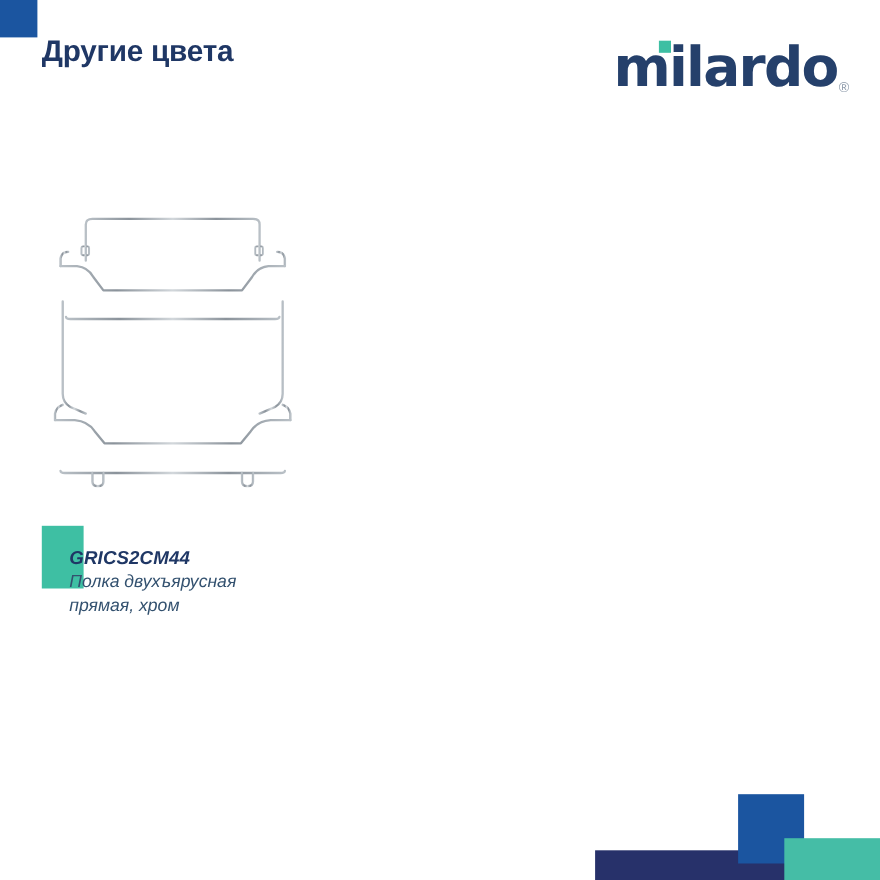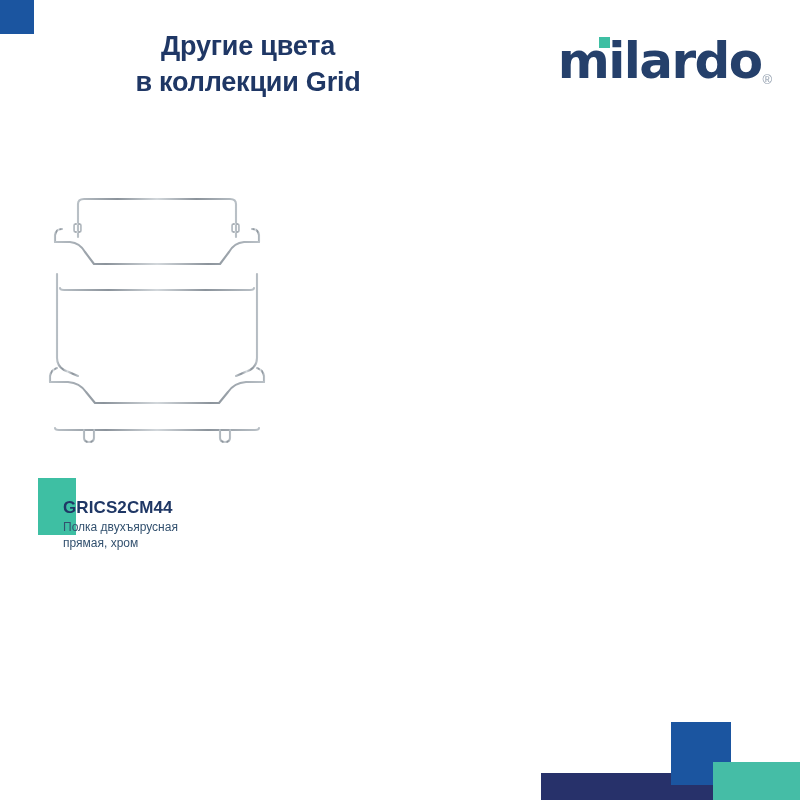--- a/index.html
+++ b/index.html
@@ -33,21 +33,20 @@
   .headline {
     position: absolute;
     left: 38px;
     top: 29px;
     width: 420px;
     color: #1f3765;
     font-size: 27px;
     font-weight: bold;
     line-height: 1.32;
     letter-spacing: -0.2px;
-    text-align: center;
   }
   .headline .ln { display: block; white-space: pre; }
 
   
   .logo {
     position: absolute;
     right: 28px;
     top: 36px;
     height: 50px;
     display: flex;
@@ -96,32 +95,33 @@
     top: 478px;
     width: 38px;
     height: 57px;
     background: #3ebfa3;
   }
   .caption-text {
     position: absolute;
     left: 63px;
     top: 498px;
     width: 300px;
+    font-style: italic;
   }
   .sku {
     color: #1f3765;
     font-size: 17px;
     font-weight: bold;
     letter-spacing: 0.1px;
     line-height: 1.2;
     margin-bottom: 2px;
   }
   .descr {
     color: #33516f;
-    font-size: 12px;
+    font-size: 16px;
     font-weight: normal;
     line-height: 1.28;
     white-space: pre-line;
   }
 
   
   .blk { position: absolute; }
   .blk-navy {
     left: 541px;
     top: 773px;
@@ -146,21 +146,20 @@
 </style>
 </head>
 <body>
 
 <div id="canvas">
 
   <div class="corner-square"></div>
 
   <div class="headline">
     <span class="ln">Другие цвета</span>
-    <span class="ln">в коллекции Grid</span>
   </div>
 
   <div class="logo">
     <span class="logo-word">
       <span>milardo</span>
       <span class="logo-dot"></span>
     </span>
     <span class="logo-reg">®</span>
   </div>
 

